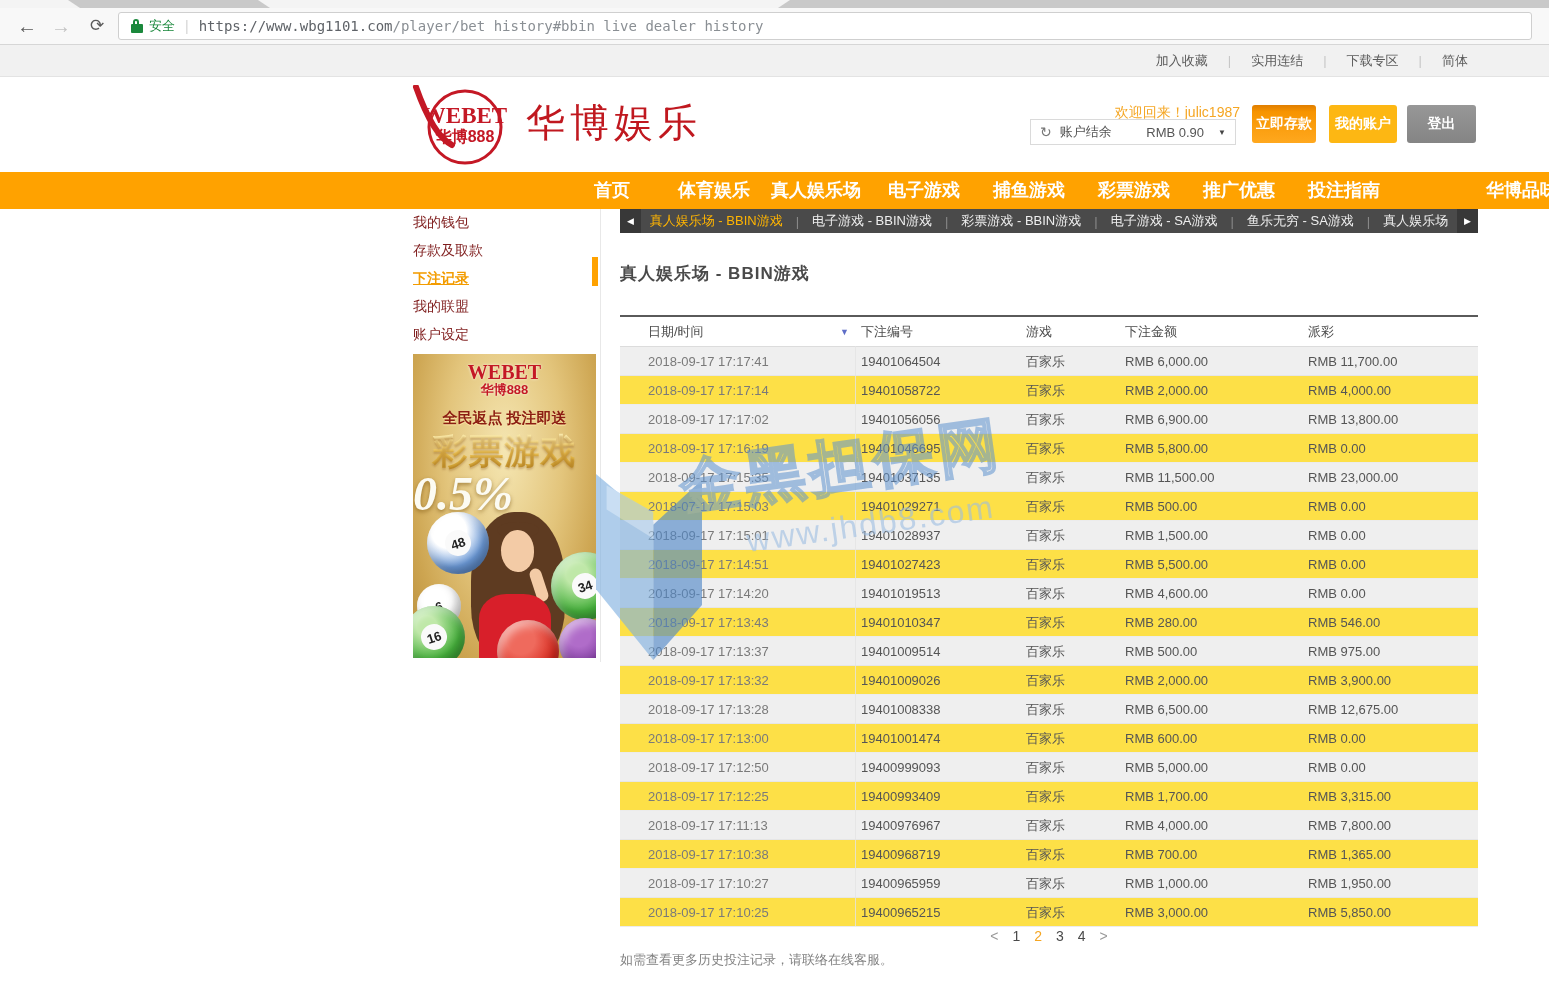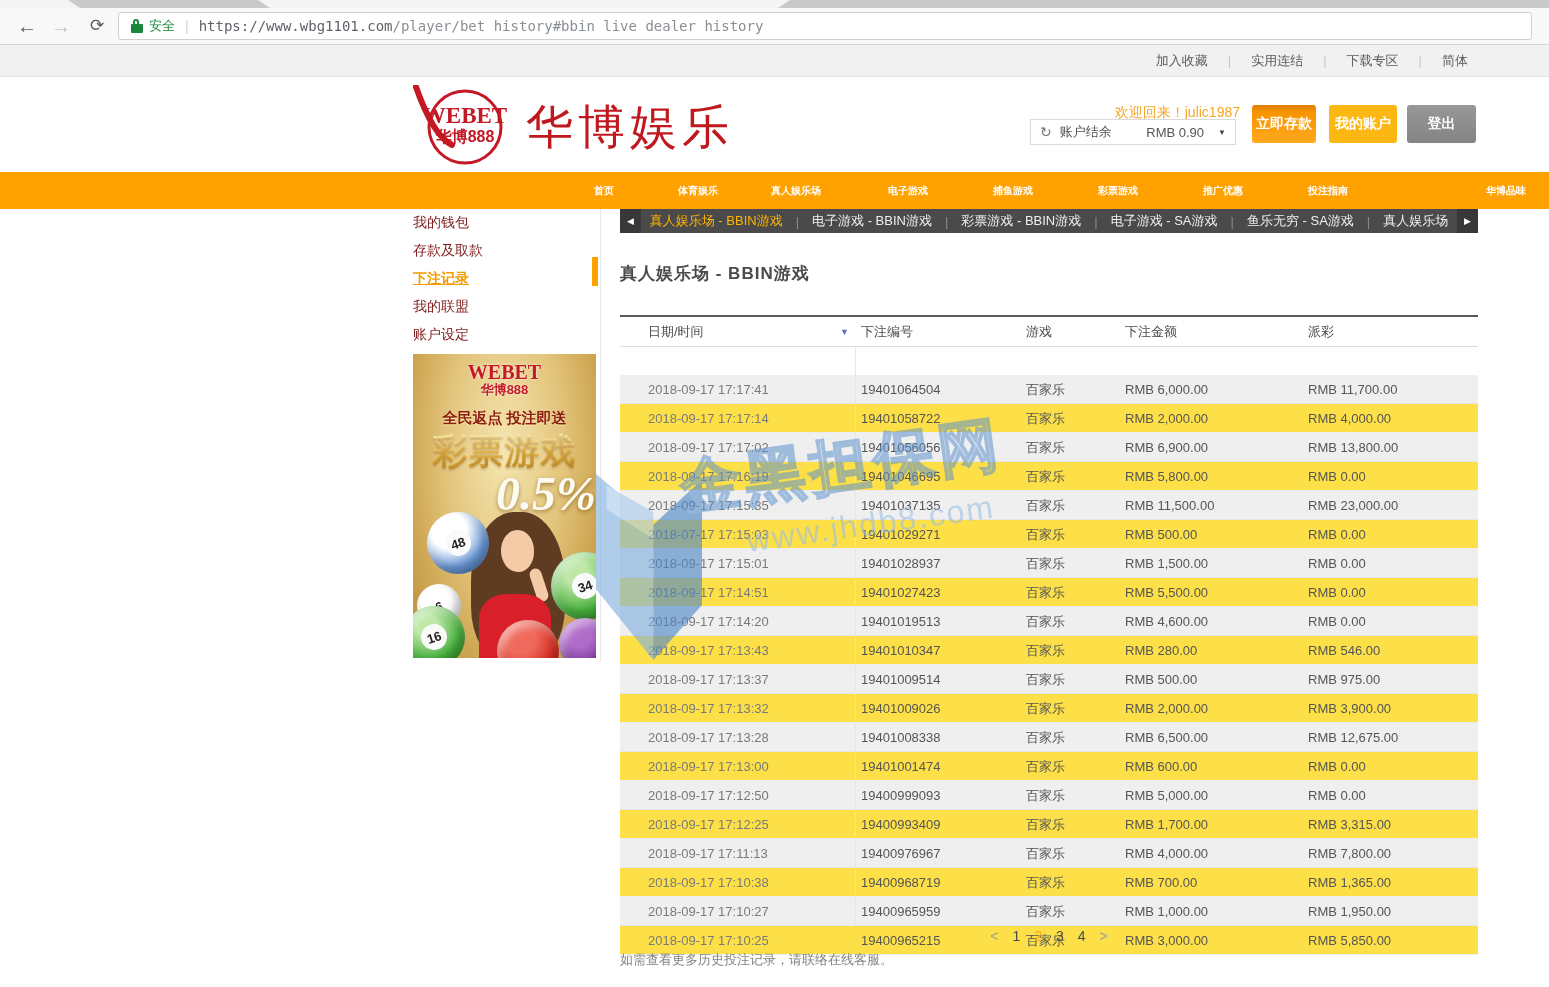--- a/index.html
+++ b/index.html
@@ -30,50 +30,50 @@
   .linksbar .sep{color:#c6c6c6;}
   .linksbar .lnk{cursor:pointer;}
 
   
   .siteheader{left:0;top:77px;width:1549px;height:95px;background:#fff;}
   .logo{position:absolute;left:408px;top:5px;width:330px;height:88px;}
   .logo-circle{position:absolute;left:0;top:3px;width:104px;height:80px;}
   .logo-texts{position:absolute;left:14px;top:22px;width:86px;text-align:center;color:#c41825;}
   .logo-webet{font-family:"Liberation Serif",serif;font-weight:bold;font-size:23px;letter-spacing:0px;display:block;line-height:24px;}
   .logo-888{font-weight:bold;font-size:16px;display:block;line-height:18px;}
-  .logo-cn{position:absolute;left:118px;top:14px;font-size:47px;color:#c0181f;letter-spacing:5px;white-space:nowrap;}
+  .logo-cn{position:absolute;left:118px;top:14px;font-size:39px;color:#c0181f;letter-spacing:5px;white-space:nowrap;}
   .welcome{position:absolute;right:309px;top:27px;font-size:14px;color:#f5a623;white-space:nowrap;}
   .balance{position:absolute;left:1030px;top:42px;width:206px;height:26px;border:1px solid #dadada;background:#fff;box-sizing:border-box;display:flex;align-items:center;padding:0 9px;gap:8px;font-size:13px;color:#555;}
   .balance .refresh{font-size:14px;color:#777;cursor:pointer;}
   .balance .val{margin-left:auto;}
   .balance .caret{font-size:8px;color:#444;margin-left:6px;cursor:pointer;}
   .hbtn{position:absolute;top:28px;height:38px;border-radius:3px;color:#fff;font-size:14px;font-weight:bold;display:flex;align-items:center;justify-content:center;cursor:pointer;}
   .btn-deposit{left:1252px;width:64px;background:linear-gradient(180deg,#e07e00 0%,#f79400 18%,#ffa81e 100%);}
   .btn-account{left:1329px;width:68px;background:#fdb713;}
   .btn-logout{left:1407px;width:69px;background:linear-gradient(180deg,#979797,#848484);}
 
   
   .mainnav{left:0;top:172px;width:1549px;height:37px;background:#ffa200;}
-  .mainnav .nav-item{position:absolute;top:0;height:37px;line-height:37px;color:#fff;font-size:10px;font-weight:bold;white-space:nowrap;cursor:pointer;}
+  .mainnav .nav-item{position:absolute;top:0;height:37px;line-height:37px;color:#fff;font-size:18px;font-weight:bold;white-space:nowrap;cursor:pointer;}
 
   
   .side-item{position:absolute;left:413px;width:160px;height:28px;line-height:28px;font-size:14px;color:#7f1d1d;cursor:pointer;}
   .side-item.active{color:#f39c00;text-decoration:underline;font-weight:bold;}
   .side-activebar{left:592px;top:257px;width:6px;height:29px;background:#ffa200;}
   .side-divider{left:600px;top:209px;width:1px;height:453px;background:#e8e8e8;}
 
   
   .banner{left:413px;top:354px;width:183px;height:304px;overflow:hidden;cursor:pointer;
     background:radial-gradient(ellipse at 50% 32%,#f5e6b2 0%,#e3c57c 45%,#cda551 75%,#b78d3c 100%);}
   .b-logo{position:absolute;left:0;top:8px;width:183px;text-align:center;color:#c41825;}
   .b-logo .bw{display:block;font-family:"Liberation Serif",serif;font-weight:bold;font-size:20px;line-height:20px;text-shadow:0 0 3px rgba(255,255,255,.8);}
   .b-logo .b8{display:block;font-weight:bold;font-size:13px;line-height:15px;text-shadow:0 0 3px rgba(255,255,255,.8);}
   .b-line1{position:absolute;left:0;top:55px;width:183px;text-align:center;font-size:15px;font-weight:bold;color:#8c1d12;text-shadow:0 1px 0 rgba(255,235,170,.9);white-space:nowrap;}
   .b-line2{position:absolute;left:0;top:74px;width:183px;text-align:center;font-size:35px;font-weight:bold;letter-spacing:1px;background:linear-gradient(180deg,#fdf0b5 10%,#e8bd4e 55%,#c08f22 100%);-webkit-background-clip:text;background-clip:text;color:transparent;text-shadow:0 2px 2px rgba(120,60,0,.25);white-space:nowrap;}
-  .b-line3{position:absolute;left:0;top:112px;width:183px;text-align:right;font-family:"Liberation Serif",serif;font-style:italic;font-weight:bold;font-size:48px;color:#fcfbf2;text-shadow:0 2px 4px rgba(110,70,0,.55);}
+  .b-line3{position:absolute;left:0;top:112px;width:183px;text-align:left;font-family:"Liberation Serif",serif;font-style:italic;font-weight:bold;font-size:48px;color:#fcfbf2;text-shadow:0 2px 4px rgba(110,70,0,.55);}
   .girl-hair{position:absolute;left:58px;top:158px;width:94px;height:152px;background:#5e3b21;border-radius:46% 46% 38% 38%;}
   .girl-face{position:absolute;left:88px;top:176px;width:33px;height:42px;background:#f3cba6;border-radius:50% 50% 48% 52%;}
   .girl-fringe{position:absolute;left:84px;top:168px;width:42px;height:16px;background:#5e3b21;border-radius:50%;}
   .girl-dress{position:absolute;left:66px;top:240px;width:72px;height:64px;background:#d81f2a;border-radius:38% 38% 0 0;}
   .girl-arm{position:absolute;left:120px;top:214px;width:12px;height:34px;background:#f3cba6;border-radius:6px;transform:rotate(-18deg);}
   .ball{position:absolute;border-radius:50%;display:flex;align-items:center;justify-content:center;box-shadow:inset -4px -6px 10px rgba(0,0,0,.25), inset 4px 6px 8px rgba(255,255,255,.5);}
   .ball .num{width:26px;height:26px;border-radius:50%;background:#fafafa;display:flex;align-items:center;justify-content:center;font-weight:bold;font-size:13px;color:#222;transform:rotate(-18deg);}
   .ball-48{left:14px;top:158px;width:62px;height:62px;background:radial-gradient(circle at 35% 30%,#ffffff 0 30%,#6d9bd9 62%,#426fae);}
   .ball-6{left:4px;top:230px;width:44px;height:44px;background:radial-gradient(circle at 38% 32%,#ffffff 0 45%,#d8d8d8);}
   .ball-6 .num{background:transparent;}
@@ -92,21 +92,21 @@
 
   
   .page-title{left:620px;top:262px;font-size:17px;font-weight:bold;color:#4a4a4a;letter-spacing:1px;}
 
   
   .bets{left:620px;top:315px;width:858px;}
   .thead{position:relative;height:29px;line-height:29px;border-top:2px solid #5a5a5a;border-bottom:1px solid #dcdcdc;box-sizing:content-box;font-size:13px;color:#4a4a4a;}
   .th{position:absolute;top:0;white-space:nowrap;}
   .sortarrow{position:absolute;left:220px;top:1px;font-size:9px;color:#5f6ec7;cursor:pointer;}
   .c0{left:28px;} .c1{left:241px;} .c2{left:406px;} .c3{left:505px;} .c4{left:688px;}
-  .rows{position:relative;margin-top:28px;}
+  .rows{position:relative;}
   .colline{position:absolute;left:235px;top:0;width:1px;height:580px;background:#e3e3e3;opacity:.8;}
   .row{position:relative;height:29px;line-height:29px;font-size:13px;color:#555;background:#fde047;border-bottom:1px solid #ececec;box-sizing:border-box;}
   .row.odd{background:#efefef;border-bottom:1px solid #e6e6e6;}
   .row .cell{position:absolute;top:0;white-space:nowrap;}
   .row .cell.c0{color:#7a7a7a;}
 
   
   .watermark{left:596px;top:448px;width:480px;height:215px;pointer-events:none;opacity:.62;}
   .wm-shield{position:absolute;left:0;top:16px;width:106px;height:196px;}
   .wm-f1{position:absolute;left:0;top:10px;width:106px;height:186px;background:#7fb0e0;clip-path:polygon(0 0,54% 26%,54% 100%,0 62%);}

